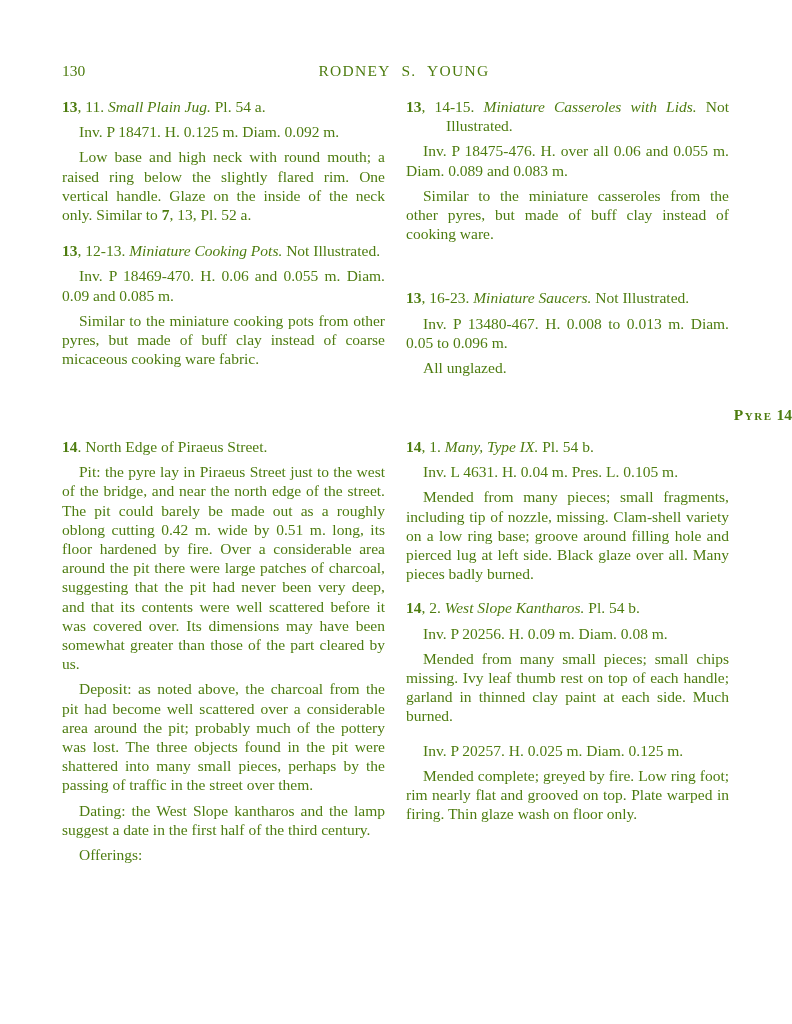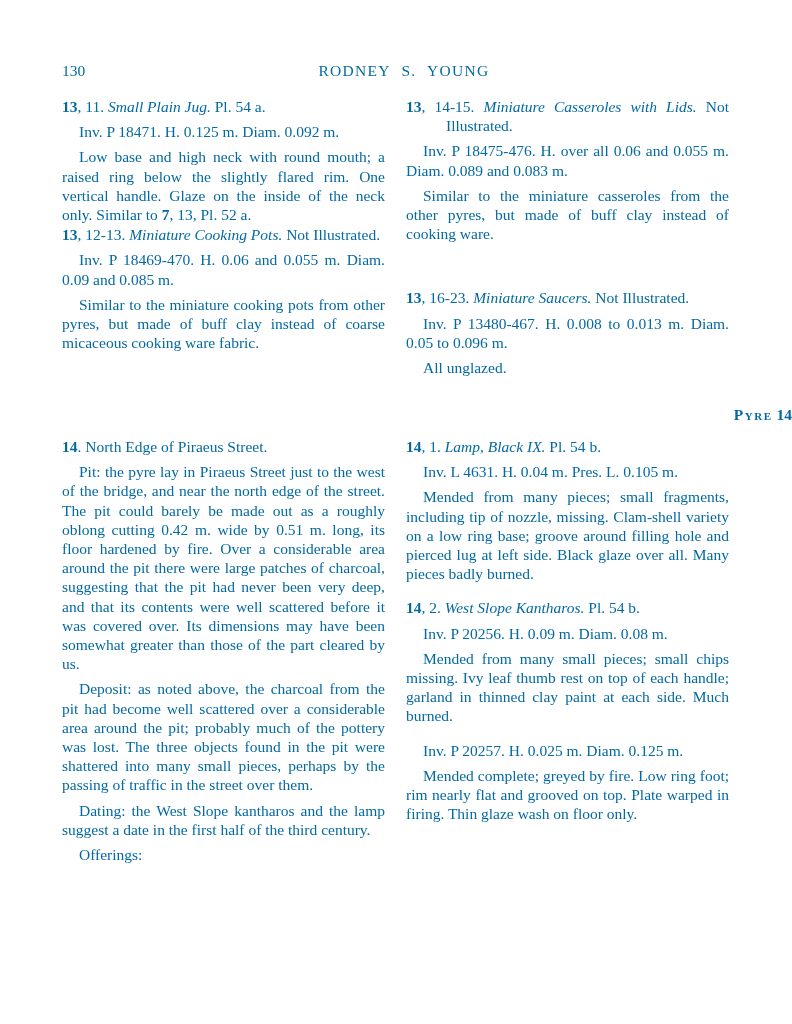--- a/index.html
+++ b/index.html
@@ -1,35 +1,35 @@
 <!DOCTYPE html>
 <html><head>
 <meta charset="utf-8">
 <style>
   html, body { margin: 0; padding: 0; background: #ffffff; }
   .page {
     position: relative;
     width: 792px;
     height: 1024px;
     background: #ffffff;
-    color: #0369a1;
+    color: #4d7c0f;
     font-family: "Liberation Serif", serif;
     font-size: 15.5px;
     line-height: 19.2px;
     overflow: hidden;
   }
   .pagehead { position: absolute; top: 61px; left: 62px; width: 668px; height: 20px; }
   .pagenum  { position: absolute; left: 0; top: 0; }
   .runhead  { position: absolute; left: 16px; right: 0; top: 0; text-align: center;
               letter-spacing: 1.3px; word-spacing: 6px; }
   .cols { position: absolute; left: 62px; width: 668px; display: flex; gap: 21px; }
   .block1 { top: 97px; }
   .block2 { top: 437px; }
   .col { width: 323px; }
-  .entry { margin-top: 1px; }
+  .entry { margin-top: 17px; }
   .entry.first { margin-top: 0; }
   .entry.gap-lg { margin-top: 45px; }
   .entry.gap-md { margin-top: 15px; }
   .ehead { margin: 0; padding-left: 40px; text-indent: -40px; text-align: justify; }
   .para  { margin: 6px 0 0; text-indent: 17px; text-align: justify; }
   .intro { margin: 0; text-align: justify; }
   .num { font-weight: bold; }
   .ttl { font-style: italic; }
   .pyrehead {
     position: absolute; top: 405px; left: 0; width: 792px;
@@ -89,21 +89,21 @@
       <p class="intro"><b class="num">14</b><span>.  North Edge of Piraeus Street.</span></p>
       <p class="para">Pit: the pyre lay in Piraeus Street just to the west of the bridge, and near the north edge of the street. The pit could barely be made out as a roughly oblong cutting 0.42 m. wide by 0.51 m. long, its floor hardened by fire. Over a considerable area around the pit there were large patches of charcoal, suggesting that the pit had never been very deep, and that its con­tents were well scattered before it was covered over. Its dimensions may have been somewhat greater than those of the part cleared by us.</p>
       <p class="para">Deposit: as noted above, the charcoal from the pit had become well scattered over a con­siderable area around the pit; probably much of the pottery was lost. The three objects found in the pit were shattered into many small pieces, perhaps by the passing of traffic in the street over them.</p>
       <p class="para">Dating: the West Slope kantharos and the lamp suggest a date in the first half of the third century.</p>
       <p class="para">Offerings:</p>
 
     </div>
     <div class="col">
 
       <div class="entry first">
-        <p class="ehead"><b class="num">14</b><span>, 1.  </span><i class="ttl">Lamp, Black IX.</i><span>  Pl. 54 b.</span></p>
+        <p class="ehead"><b class="num">14</b><span>, 1.  </span><i class="ttl">Many, Type IX.</i><span>  Pl. 54 b.</span></p>
         <p class="para">Inv. L 4631.  H. 0.04 m.  Pres. L. 0.105 m.</p>
         <p class="para">Mended from many pieces; small fragments, including tip of nozzle, missing. Clam-shell variety on a low ring base; groove around filling hole and pierced lug at left side. Black glaze over all. Many pieces badly burned.</p>
       </div>
 
       <div class="entry gap-md">
         <p class="ehead"><b class="num">14</b><span>, 2.  </span><i class="ttl">West Slope Kantharos.</i><span>  Pl. 54 b.</span></p>
         <p class="para">Inv. P 20256.  H. 0.09 m.  Diam. 0.08 m.</p>
         <p class="para">Mended from many small pieces; small chips missing. Ivy leaf thumb rest on top of each handle; garland in thinned clay paint at each side. Much burned.</p>
       </div>
 

